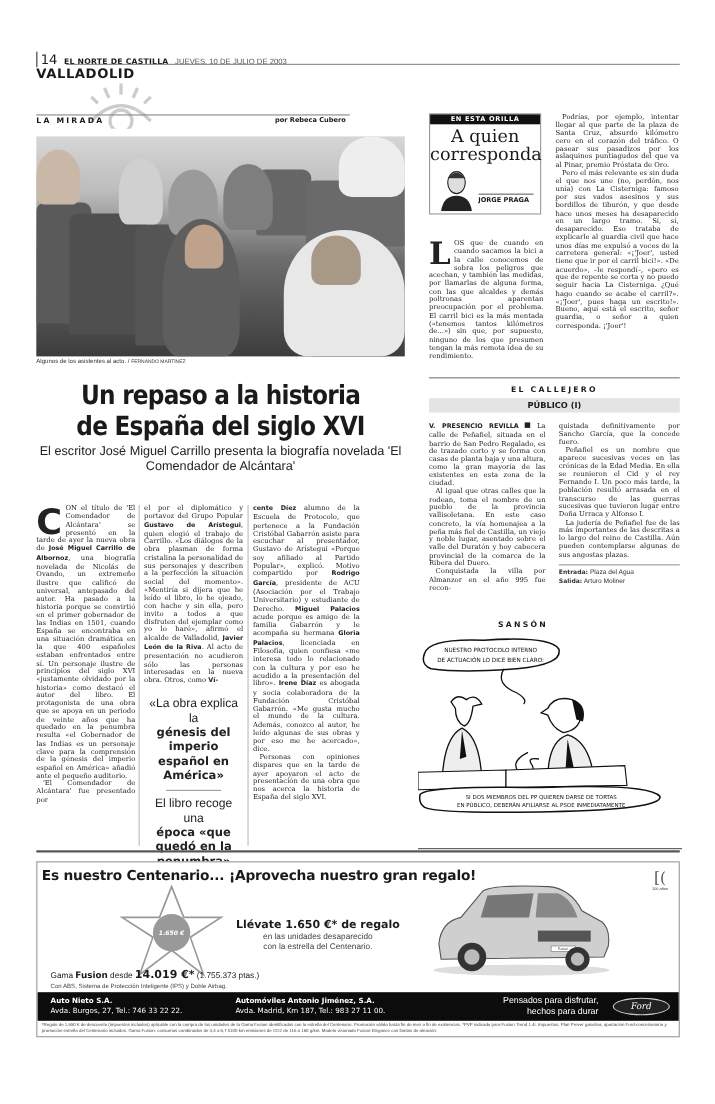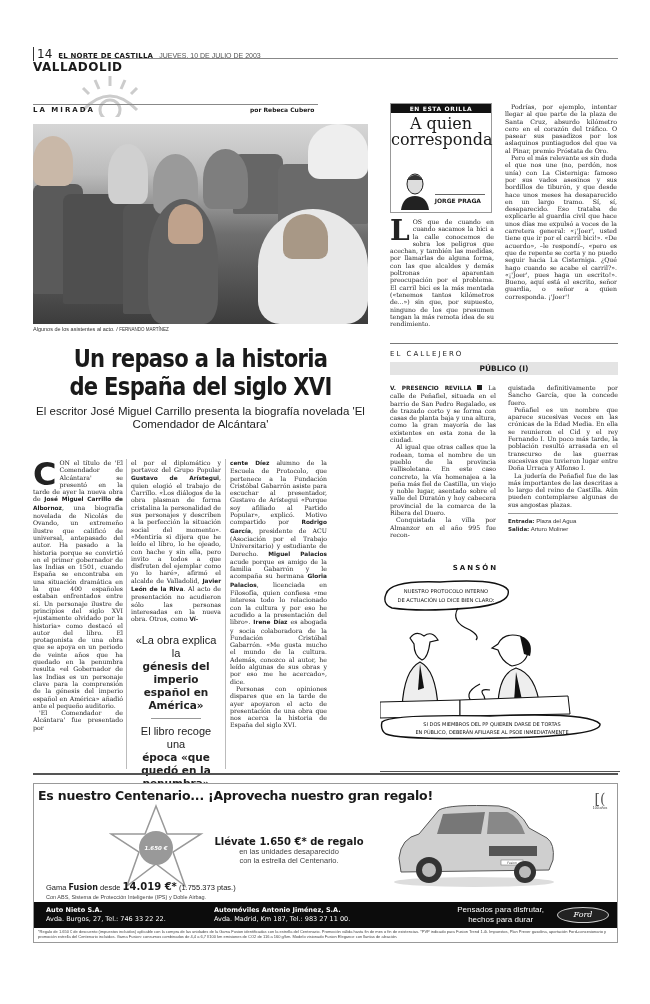--- a/index.html
+++ b/index.html
@@ -40,35 +40,35 @@
   .col3 { left: 230px; top: 459px; width: 135px; }
   .vrule { width: 1px; background: #bbb; }
 
   .dropcap { float: left; font-family: "DejaVu Sans", sans-serif; font-weight: bold; font-size: 32px; line-height: 28px; margin: 1px 3px 0 0; }
 
   .pull { font-family: "Liberation Sans", sans-serif; text-align: center; font-size: 11px; line-height: 13px; color: #222; }
   .pull b { font-family: "DejaVu Sans", sans-serif; font-size: 10.5px; }
   .pull-rule { height: 1px; background: #999; margin: 6px 20px; }
 
   
-  .orilla-box { left: 390px; top: 103px; width: 102px; height: 110px; border: 1px solid #999; }
+  .orilla-box { left: 390px; top: 103px; width: 102px; height: 92px; border: 1px solid #999; }
   .orilla-tag { background: #111; color: #fff; font-family: "DejaVu Sans", sans-serif; font-weight: bold; font-size: 6px; letter-spacing: 0.6px; text-align: center; padding: 1px 0; }
   .orilla-title { font-family: "DejaVu Serif", serif; font-size: 16px; line-height: 16px; text-align: center; margin-top: 3px; }
   .orilla-author { position: absolute; right: 10px; bottom: 8px; font-family: "DejaVu Sans", sans-serif; font-weight: bold; font-size: 6px; }
   .orilla-rule { position: absolute; right: 6px; bottom: 17px; width: 50px; height: 1px; background: #666; }
   .orilla-face { position: absolute; left: 8px; bottom: 2px; width: 32px; height: 40px; }
 
   .rcolA { left: 390px; top: 218px; width: 104px; }
   .rcolB { left: 505px; top: 103px; width: 112px; }
   .dropL { float: left; font-family: "DejaVu Serif", serif; font-weight: bold; font-size: 28px; line-height: 26px; margin: 0 3px 0 0; }
 
   .sep-rule { left: 390px; top: 343px; width: 228px; height: 1px; background: #777; }
 
   
-  .callejero { left: 390px; top: 350px; width: 228px; text-align: left; font-family: "DejaVu Sans", sans-serif; font-weight: normal; font-size: 7px; letter-spacing: 2px; }
+  .callejero { left: 390px; top: 350px; width: 228px; text-align: center; font-family: "DejaVu Sans", sans-serif; font-weight: bold; font-size: 7px; letter-spacing: 2px; }
   .penafiel { left: 390px; top: 362px; width: 228px; text-align: center; background: #e4e4e4; font-family: "DejaVu Sans", sans-serif; font-weight: bold; font-size: 7.5px; padding: 2px 0; }
   .ccolA { left: 390px; top: 384px; width: 106px; }
   .ccolB { left: 508px; top: 384px; width: 110px; }
   .meta { font-family: "Liberation Sans", sans-serif; font-size: 6px; line-height: 8px; color: #333; }
   .meta b { font-family: "DejaVu Sans", sans-serif; font-size: 5.5px; }
 
   
   .sanson { left: 390px; top: 564px; width: 108px; text-align: right; font-family: "DejaVu Sans", sans-serif; font-weight: bold; font-size: 7px; letter-spacing: 2px; }
   .cartoon { left: 380px; top: 578px; width: 240px; height: 180px; }
   .cartoon-bottom-rule { left: 380px; top: 771px; width: 240px; height: 1px; background: #555; }
@@ -82,21 +82,21 @@
   .ad-offer .small { font-family: "Liberation Sans", sans-serif; font-size: 7.5px; line-height: 9px; color: #444; }
   .ad-price { position: absolute; left: 12px; top: 97px; font-family: "Liberation Sans", sans-serif; font-size: 7.5px; }
   .ad-price b { font-family: "DejaVu Sans", sans-serif; font-size: 8px; }
   .ad-price .amt { font-family: "DejaVu Sans", sans-serif; font-weight: bold; font-size: 10px; }
   .ad-abs { position: absolute; left: 12px; top: 110px; font-family: "Liberation Sans", sans-serif; font-size: 5.5px; color: #444; }
   .ad-car { position: absolute; left: 355px; top: 14px; width: 170px; height: 90px; }
   .ad-logo100 { position: absolute; left: 552px; top: 8px; width: 28px; font-family: "Liberation Sans", sans-serif; font-size: 3.5px; text-align: center; color: #333; }
   .ad-bar { position: absolute; left: 0; top: 118px; width: 585px; height: 26px; background: #0c0c0c; color: #fff; }
   .dealer { position: absolute; top: 4px; font-family: "DejaVu Sans", sans-serif; font-size: 6.5px; line-height: 9px; }
   .dealer .name { font-weight: bold; }
-  .slogan { position: absolute; right: 75px; top: 3px; text-align: center; font-family: "Liberation Sans", sans-serif; font-size: 8px; line-height: 9.5px; }
+  .slogan { position: absolute; right: 75px; top: 3px; text-align: right; font-family: "Liberation Sans", sans-serif; font-size: 8px; line-height: 9.5px; }
   .ford-oval { position: absolute; right: 10px; top: 5px; width: 52px; height: 16px; border: 1px solid #ccc; border-radius: 50%; background: #222; color: #fff; font-family: "DejaVu Serif", serif; font-style: italic; font-size: 8px; text-align: center; line-height: 14px; }
   .ad-legal { position: absolute; left: 4px; top: 146px; width: 577px; font-family: "Liberation Sans", sans-serif; font-size: 4px; line-height: 4.6px; color: #444; }
 </style>
 </head>
 <body>
 
 <div class="abs folio">
   <span class="num">14</span>
   <span class="paper">EL NORTE DE CASTILLA</span>
   <span class="date">JUEVES, 10 DE JULIO DE 2003</span>

